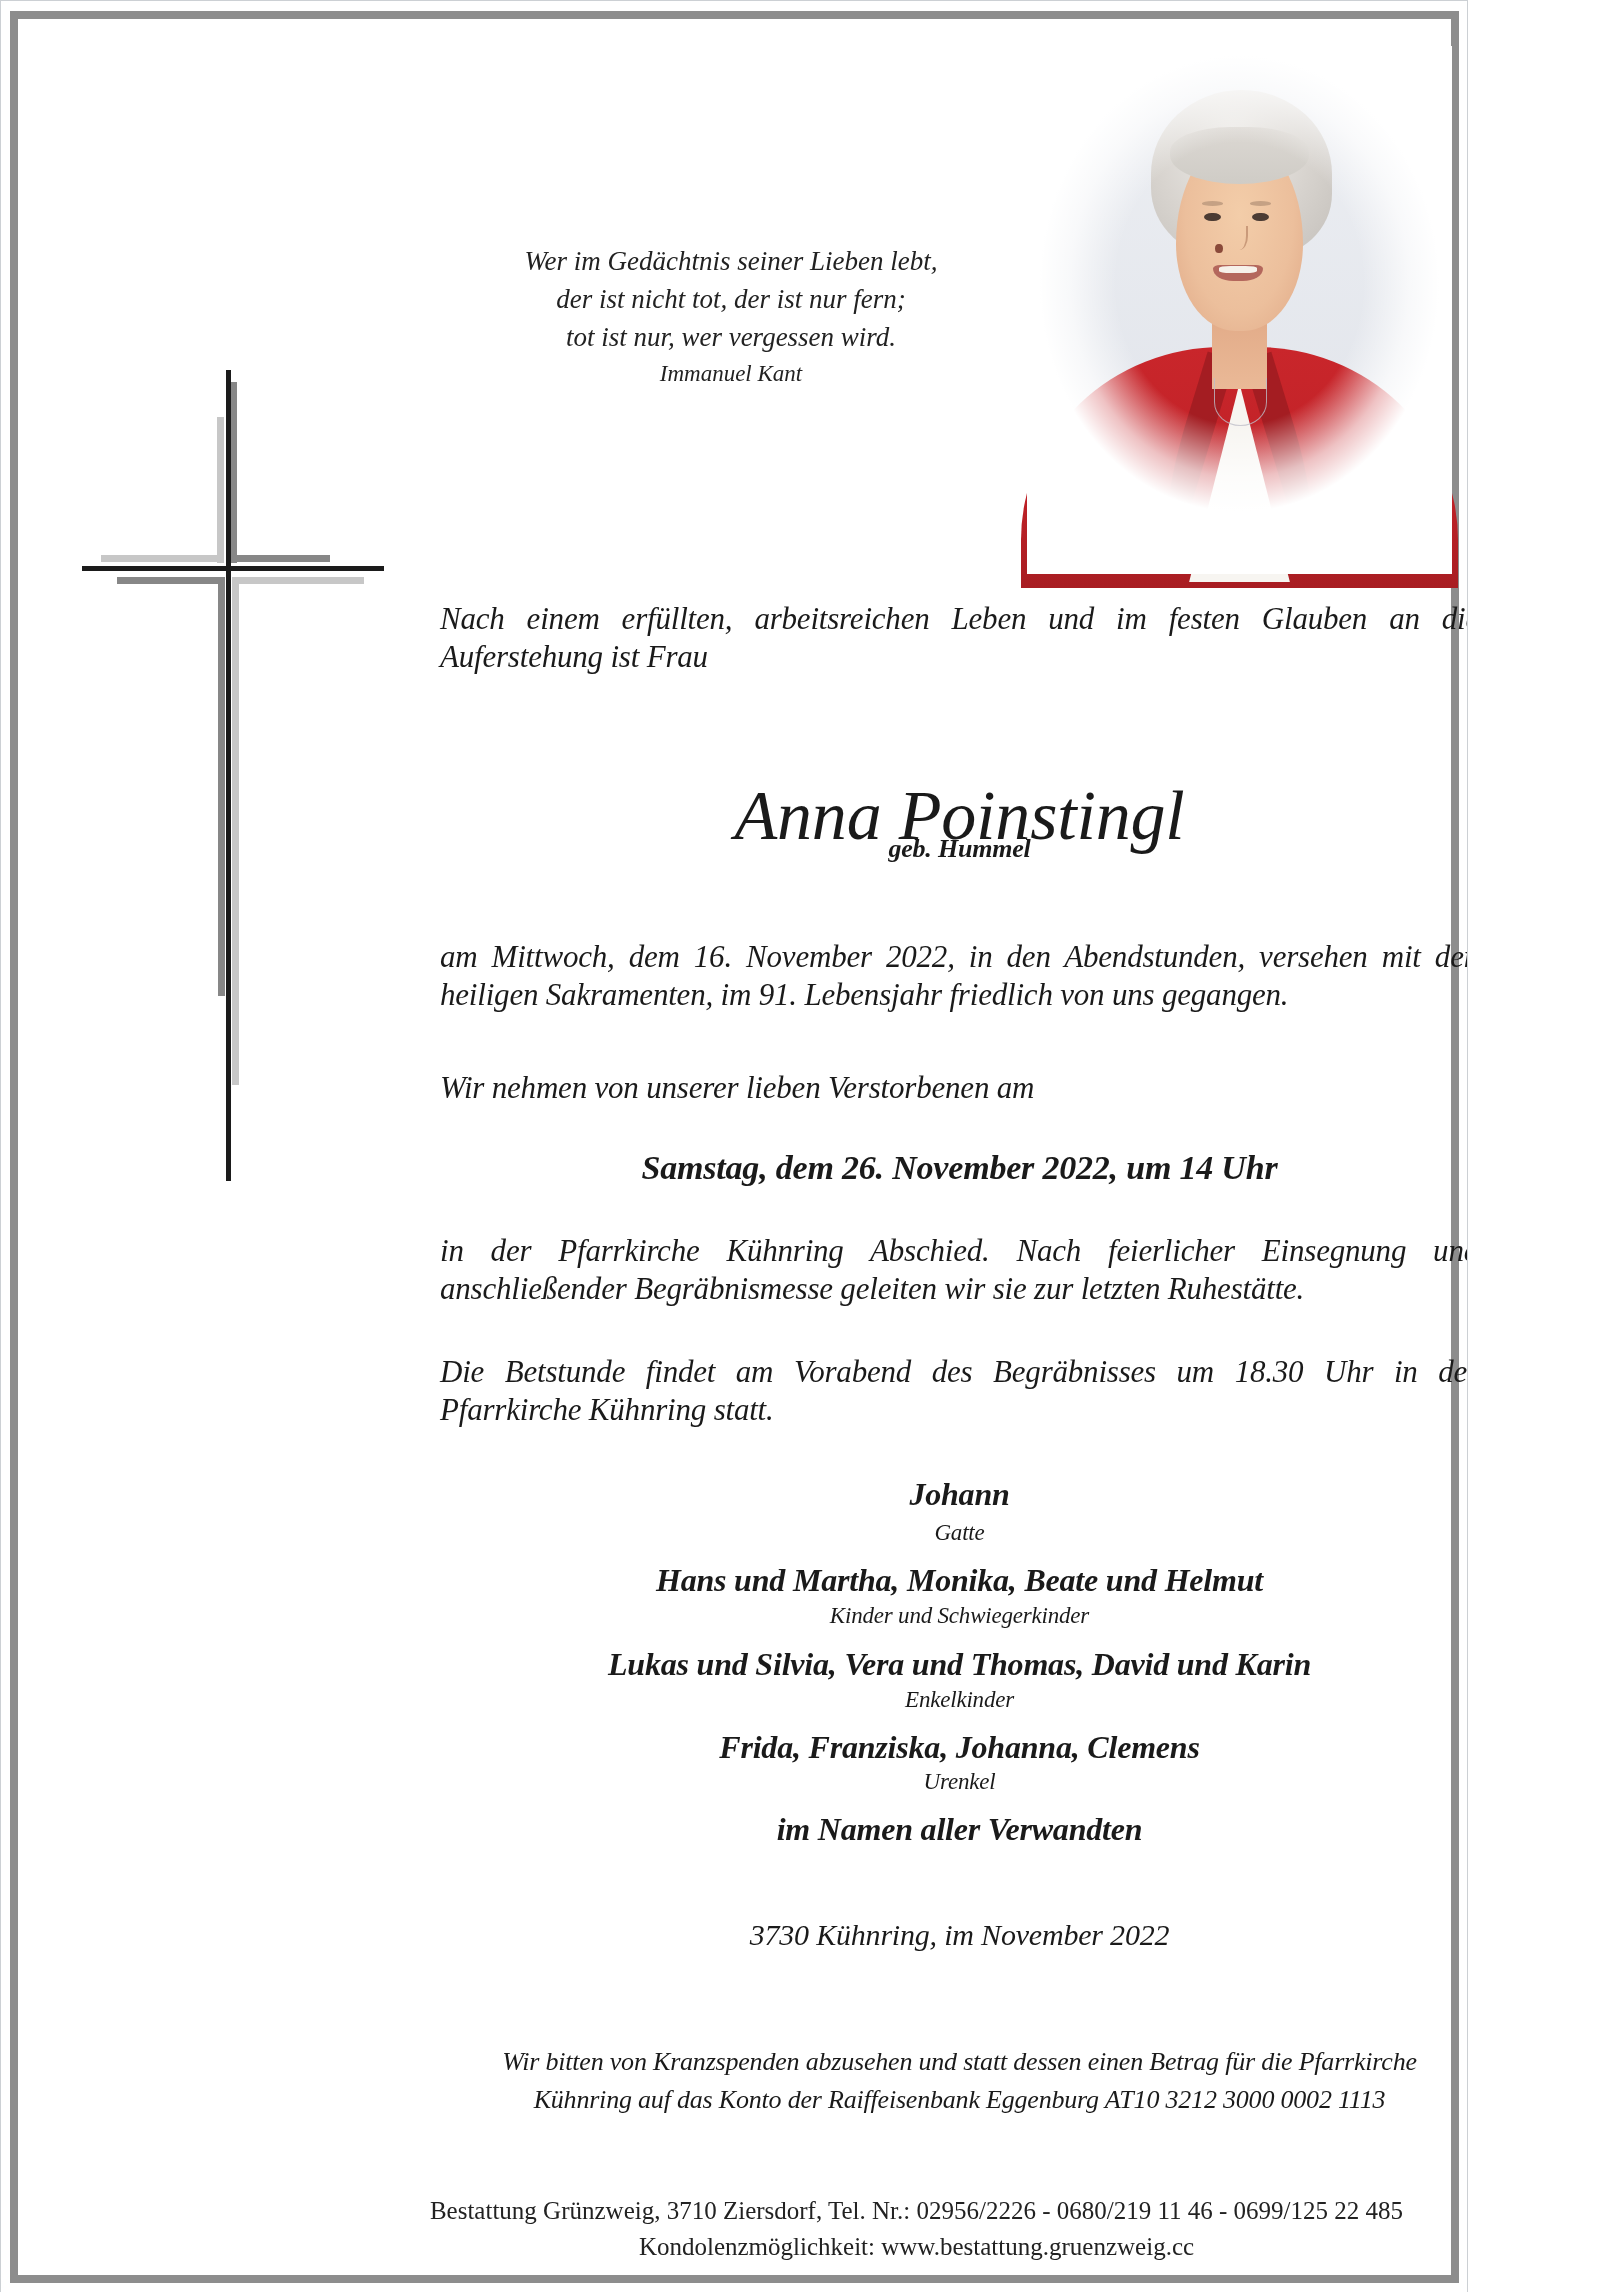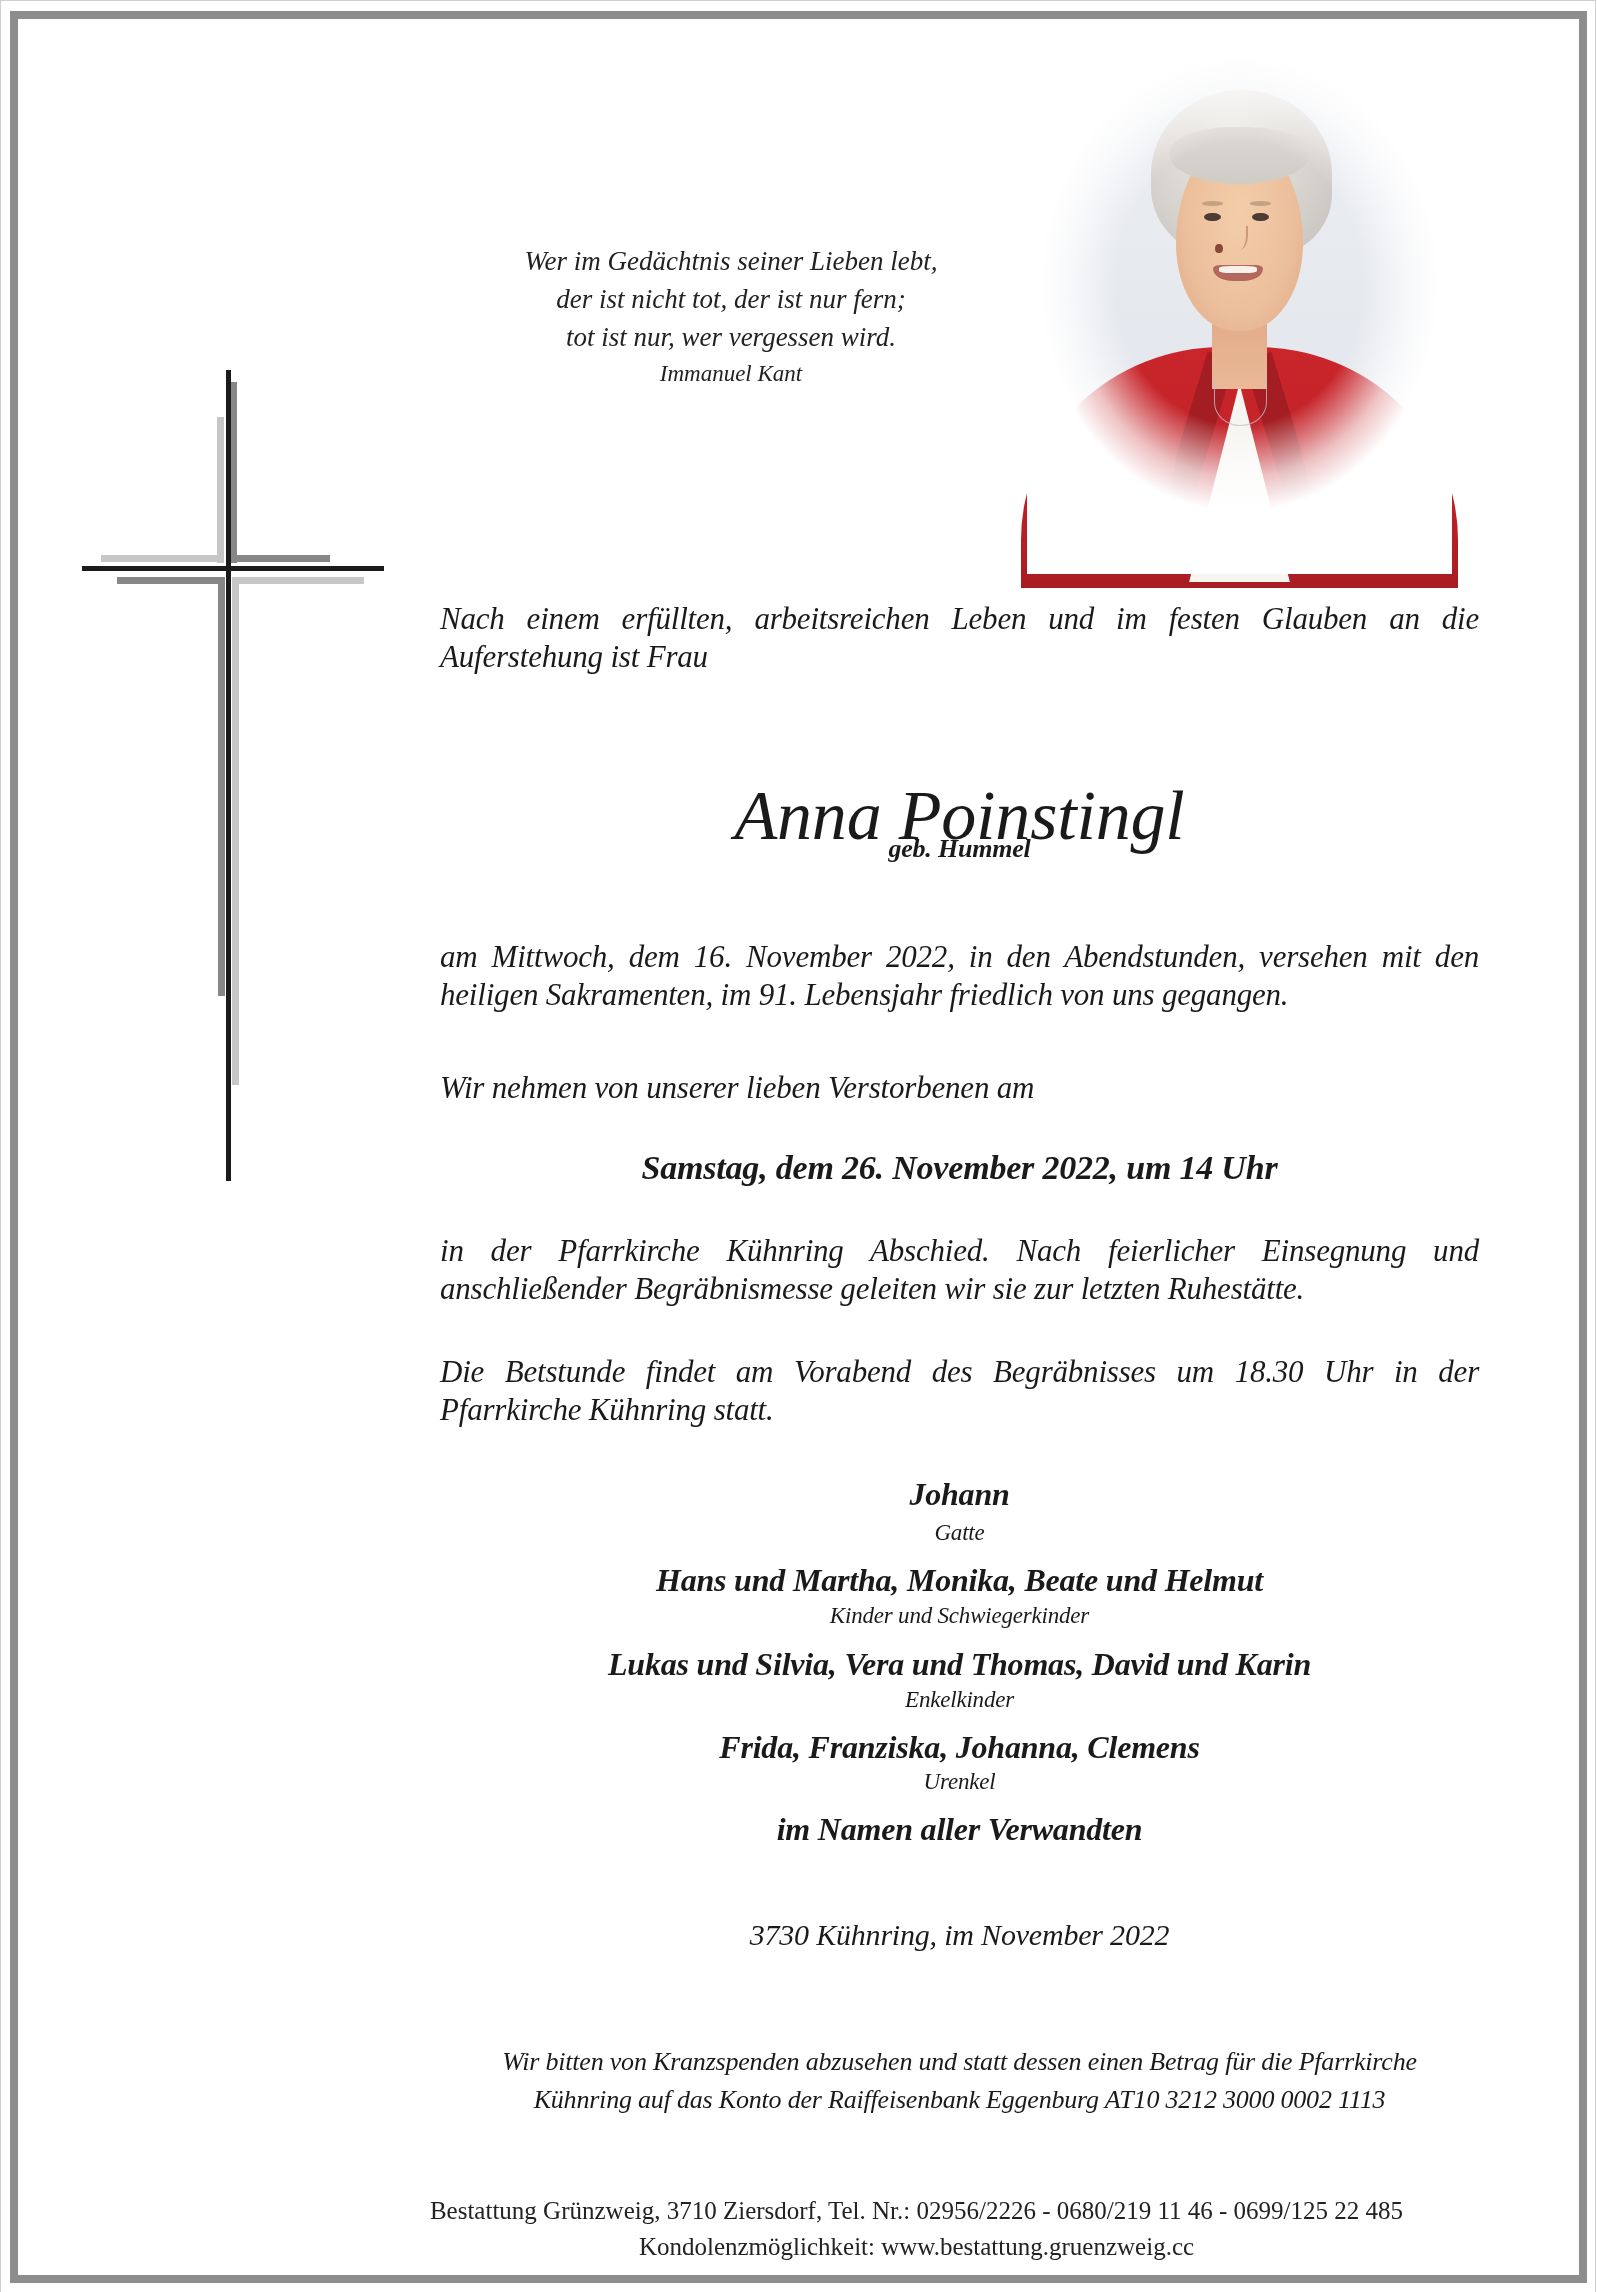--- a/index.html
+++ b/index.html
@@ -1,18 +1,18 @@
 <!DOCTYPE html>
 <html style="font-size:14.3px"><head>
 <meta charset="utf-8">
 <style>
   html, body { margin: 0; padding: 0; background: #ffffff; }
   .page {
     position: relative;
-    width: 1596px;
+    width: 1468px;
     height: 2293px;
     background: #ffffff;
     box-sizing: border-box;
     border: 0.9px solid #ccd0d4;
     overflow: hidden;
     font-family: "Liberation Serif", serif;
     color: #1a1a1a;
   }
   
   .frame {

